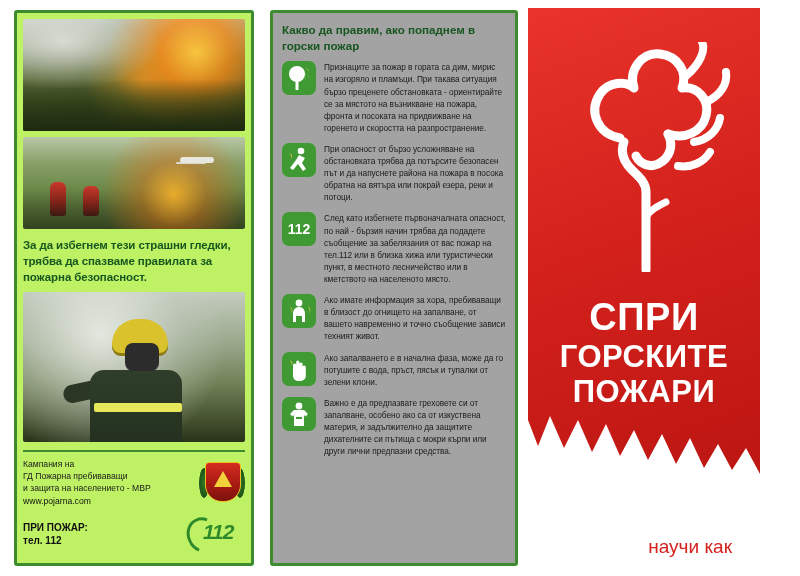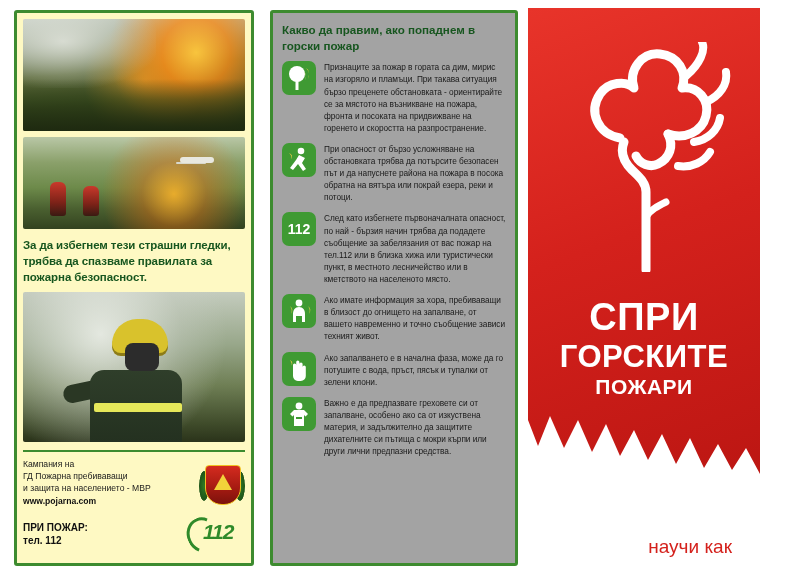--- a/index.html
+++ b/index.html
@@ -24,21 +24,21 @@
   
   .left-panel {
     position: absolute;
     left: 14px;
     top: 10px;
     width: 240px;
     height: 556px;
     border: 3px solid #3d8b2f;
     border-radius: 3px;
     box-sizing: border-box;
-    background: #fef9c3;
+    background: #bef264;
     padding: 6px;
   }
   .photo {
     position: relative;
     overflow: hidden;
     border-radius: 2px;
   }
   .photo-1 {
     height: 112px;
     background:
@@ -137,31 +137,31 @@
     letter-spacing: -0.1px;
   }
 
   .left-divider {
     margin: 8px 0 6px 0;
     border-top: 2px solid #3d8b2f;
   }
 
   .campaign {
     display: flex;
-    align-items: flex-end;
+    align-items: center;
     justify-content: space-between;
     gap: 6px;
   }
   .campaign-text {
     font-size: 8.6px;
     line-height: 1.45;
     color: #1b1b1b;
   }
   .campaign-text .site {
-    font-weight: bold;
+    font-weight: normal;
     color: #111;
   }
   .mvr-logo {
     width: 46px;
     height: 44px;
     position: relative;
     flex: 0 0 auto;
   }
   .mvr-logo .shield {
     position: absolute;
@@ -295,21 +295,21 @@
     left: 0; right: 0;
     top: 290px;
     text-align: center;
     color: #ffffff;
     font-weight: bold;
     line-height: 1.02;
     letter-spacing: 0.5px;
   }
   .cover-title .l1 { font-size: 38px; display: block; }
   .cover-title .l2 { font-size: 31px; display: block; margin-top: 4px; }
-  .cover-title .l3 { font-size: 21px; display: block; margin-top: 4px; }
+  .cover-title .l3 { font-size: 31px; display: block; margin-top: 4px; }
 
   .white-tear {
     position: absolute;
     left: 0;
     bottom: 0;
     width: 272px;
     height: 190px;
   }
   .cover-sub {
     position: absolute;

